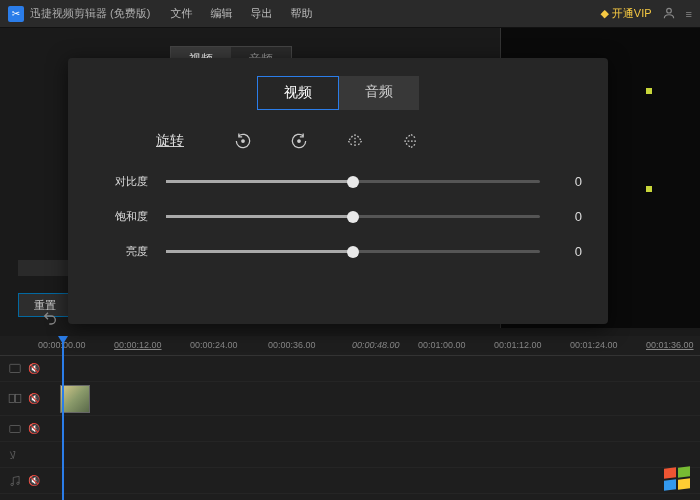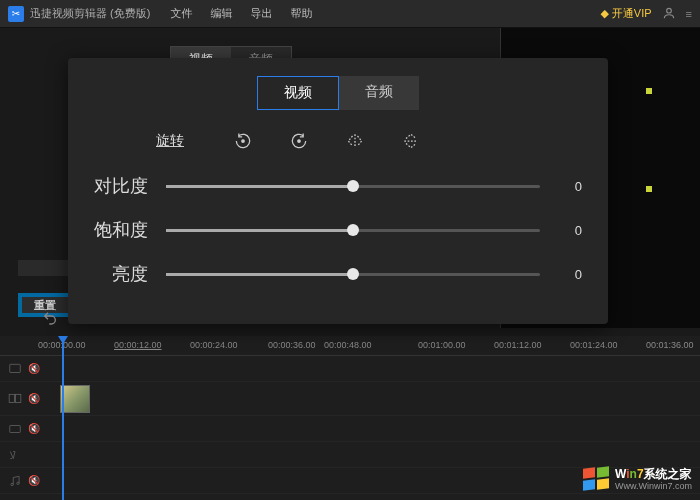--- a/index.html
+++ b/index.html
@@ -23,38 +23,38 @@
 
 
 .bg-tabs { position: absolute; top: 18px; left: 160px; display: flex; border: 1px solid #444; font-size: 12px; }
 .bg-tab { padding: 4px 18px; background: #2a2a2a; color: #999; }
 .bg-tab.active { background: #3a3a3a; border-bottom: 2px solid #2b7de9; color: #fff; }
 
 
 .marker { position: absolute; width: 6px; height: 6px; background: #c8d63a; }
 
 
-.reset-btn { position: absolute; left: 8px; top: 265px; width: 54px; height: 24px; background: #2d2d2d; border: 4px solid #0369a1; color: #ccc; font-size: 11px; display: flex; align-items: center; justify-content: center; font-weight: bold; }
+.reset-btn { position: absolute; left: 8px; top: 265px; width: 54px; height: 24px; background: #2d2d2d; border: 1px solid #0369a1; color: #ccc; font-size: 11px; display: flex; align-items: center; justify-content: center; }
 
 
 .sep-bar { position: absolute; left: 8px; top: 232px; width: 56px; height: 16px; background: #2a2a2a; }
 
 
 .dialog { position: absolute; left: 68px; top: 58px; width: 540px; height: 266px; background: #262626; border-radius: 4px; box-shadow: 0 4px 20px rgba(0,0,0,0.6); padding: 18px 26px; z-index: 10; }
 .dlg-tabs { display: flex; justify-content: center; gap: 0; margin-bottom: 20px; }
 .dlg-tab { padding: 7px 26px; font-size: 14px; color: #ccc; background: #383838; cursor: pointer; }
 .dlg-tab.active { border: 1px solid #2b7de9; color: #fff; background: #262626; }
 
 .rotate-row { display: flex; align-items: center; gap: 34px; margin: 12px 0 22px 62px; text-decoration: underline; }
 .rotate-label { font-size: 14px; color: #ddd; width: 42px; }
 .rot-icon { width: 22px; height: 22px; display: flex; align-items: center; justify-content: center; cursor: pointer; }
 .rot-icon svg { stroke: #ccc; fill: none; stroke-width: 1.5; }
 
 .slider-row { display: flex; align-items: center; margin: 20px 0; gap: 18px; }
-.slider-label { width: 54px; text-align: right; font-size: 18px; color: #ddd; }
+.slider-label { width: 54px; text-align: right; font-size: 11px; color: #ddd; }
 .slider { flex: 1; position: relative; height: 3px; background: #555; border-radius: 2px; }
 .slider-fill { position: absolute; left: 0; top: 0; height: 100%; background: #aaa; }
 .slider-thumb { position: absolute; width: 12px; height: 12px; background: #e8e8e8; border-radius: 50%; top: 50%; transform: translate(-50%,-50%); }
 .slider-value { width: 24px; text-align: right; font-size: 13px; color: #ddd; }
 
 
 .undo-area { position: absolute; left: 42px; top: 310px; color: #888; }
 
 
 .timeline { position: absolute; left: 0; right: 0; top: 336px; bottom: 0; background: #1e1e1e; }
@@ -199,25 +199,25 @@
     </svg>
 </div>
 
 <div class="timeline">
   <div class="playhead"></div>
   <div class="ruler" id="ruler">
       <span class="ruler-tick" style="left: 38px;">00:00:00.00</span>
       <span class="ruler-tick" style="left: 114px; text-decoration: underline;">00:00:12.00</span>
       <span class="ruler-tick" style="left: 190px;">00:00:24.00</span>
       <span class="ruler-tick" style="left: 268px;">00:00:36.00</span>
-      <span class="ruler-tick" style="left: 324px;">00:00:48.00</span>
+      <span class="ruler-tick" style="left: 352px; font-style: italic;">00:00:48.00</span>
       <span class="ruler-tick" style="left: 418px;">00:01:00.00</span>
       <span class="ruler-tick" style="left: 494px;">00:01:12.00</span>
       <span class="ruler-tick" style="left: 570px;">00:01:24.00</span>
-      <span class="ruler-tick" style="left: 646px;">00:01:36.00</span>
+      <span class="ruler-tick" style="left: 646px; text-decoration: underline;">00:01:36.00</span>
     </div>
   <div class="tracks">
     <div class="track">
       <div class="track-head">
         <svg width="14" height="14" viewBox="0 0 24 24">
             <rect x="3" y="4" width="18" height="14" rx="1"></rect>
           </svg>
         <span class="mute-icon">🔇</span>
       </div>
     </div>
@@ -259,19 +259,13 @@
   </div>
 </div>
 
 <div class="watermark">
   <div class="win-flag">
     <span style="background:#e53;left:0;top:2px;transform:skewY(-6deg)"></span>
     <span style="background:#7b3;left:14px;top:1px;transform:skewY(-6deg)"></span>
     <span style="background:#39e;left:0;top:14px;transform:skewY(-6deg)"></span>
     <span style="background:#fc3;left:14px;top:13px;transform:skewY(-6deg)"></span>
   </div>
-  <div class="wm-text">
-    <div class="wm-title">
-      <span>W</span><span class="r">i</span><span class="g">n</span><span class="y">7</span><span>系统之家</span>
-    </div>
-    <div class="wm-url">Www.Winwin7.com</div>
-  </div>
 </div>
 
 </body></html>

